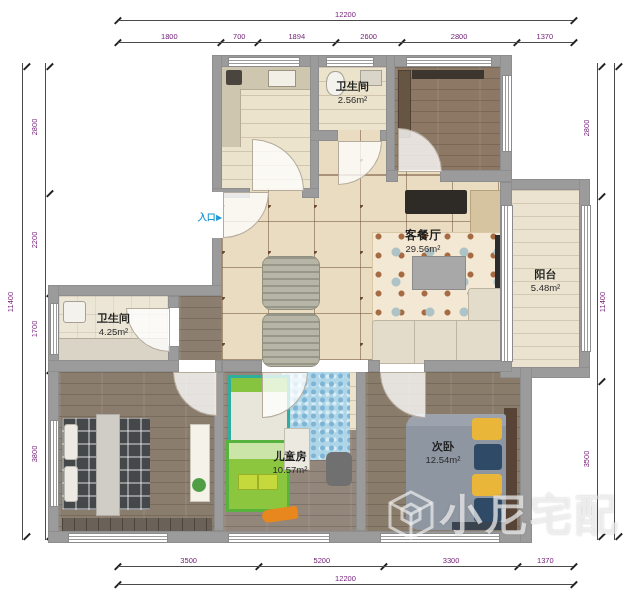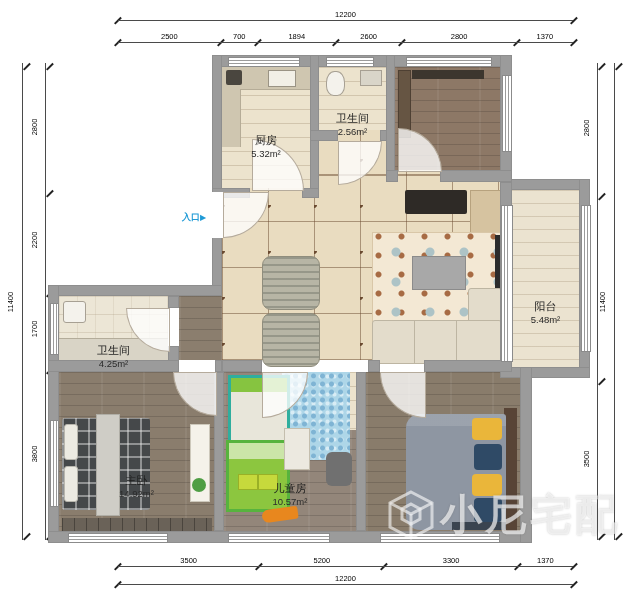--- a/index.html
+++ b/index.html
@@ -34,43 +34,43 @@
          background-image:linear-gradient(180deg, transparent 2px, #9b9b9b 2px 3px, transparent 3px 5px, #9b9b9b 5px 6px, transparent 6px);}
   .win-v{position:absolute;width:8px;background:#fff;border:1px solid #8b8b8b;
          background-image:linear-gradient(90deg, transparent 2px, #9b9b9b 2px 3px, transparent 3px 5px, #9b9b9b 5px 6px, transparent 6px);}
   .gap{position:absolute;background:#ffffff;}
   .arc{position:absolute;background:rgba(255,255,255,0.78);border:1px solid #b5ab9c;}
   .arc.tr{border-top-right-radius:100% ;}
   .arc.br{border-bottom-right-radius:100%;}
   .arc.bl{border-bottom-left-radius:100%;}
   
   .rlabel{position:absolute;text-align:center;color:#1d1d1d;line-height:1.25;pointer-events:none;}
-  .rlabel .nm{font-size:11px;font-weight:normal;display:block;margin-top:32px;}
+  .rlabel .nm{font-size:11px;font-weight:bold;display:block;}
   .rlabel .ar{font-size:9.5px;display:block;color:#2b2b2b;}
   .rlabel.big .nm{font-size:12px;}
   
-  .entry{position:absolute;color:#1f9ad6;font-size:9px;font-weight:bold;white-space:nowrap;}
+  .entry{position:absolute;color:#1f9ad6;font-size:9px;font-weight:bold;white-space:nowrap;margin-left:16px;}
   .entry .tri{font-size:8px;}
   
   .fur{position:absolute;}
   .rug-floral{background-color:#f3e8d4;border:1px solid #d9c7a8;
       background-image:radial-gradient(circle, #adc3c6 0 4px, rgba(0,0,0,0) 5px),
                        radial-gradient(circle, #a76b44 0 2.5px, rgba(0,0,0,0) 3.5px);
       background-size:34px 30px,23px 19px;background-position:6px 4px,17px 13px;}
   .rug-blue{background-color:#aed6e8;
       background-image:radial-gradient(circle, #7fb4d4 0 2px, rgba(0,0,0,0) 3px),
                        radial-gradient(circle, #d8ecf5 0 1.5px, rgba(0,0,0,0) 2.5px);
       background-size:9px 8px,7px 9px;}
   .plaid{background-color:#45484a;border-radius:3px;
       background-image:repeating-linear-gradient(0deg, rgba(235,235,235,0.45) 0 2px, transparent 2px 13px),
                        repeating-linear-gradient(90deg, rgba(235,235,235,0.45) 0 2px, transparent 2px 13px);}
   .striped{background-color:#b7b5a5;border-radius:9px;border:1px solid #8f8d7d;
       background-image:repeating-linear-gradient(180deg, rgba(90,95,85,0.35) 0 2px, transparent 2px 7px);}
   
-  .dim{position:absolute;color:#000000;}
+  .dim{position:absolute;color:#701a75;}
   .dim.h{height:13px;display:flex;flex-direction:row;align-items:stretch;}
   .dim.h::after{content:"";position:absolute;left:0;right:0;bottom:0;border-bottom:1px solid #4a4a4a;}
   .dim.v{width:13px;display:flex;flex-direction:column;}
   .dim.v::after{content:"";position:absolute;top:0;bottom:0;right:0;border-right:1px solid #4a4a4a;}
   .seg{position:relative;}
   .dim .lbl{position:absolute;font-size:7.5px;white-space:nowrap;}
   .dim.h .lbl{left:0;right:0;bottom:2px;text-align:center;}
   .dim.v .lbl{right:3px;top:50%;transform:translateY(-50%) rotate(-90deg);transform-origin:center;}
   .tick{position:absolute;width:1.5px;height:9px;background:#222;}
   .dim.h .tick{bottom:-4px;transform:rotate(45deg);}
@@ -91,21 +91,21 @@
   <div class="dim h" style="left:118px;top:8px;width:455px;">
       <div class="seg" style="flex-grow: 1000; flex-basis: 0px;">
         <span class="tick start"></span>
         <span class="lbl">12200</span>
       </div>
       <span class="tick end"></span>
     </div>
   <div class="dim h" style="left:118px;top:30px;width:455px;">
       <div class="seg" style="flex-grow: 225.836; flex-basis: 0px;">
         <span class="tick start"></span>
-        <span class="lbl">2500</span>
+        <span class="lbl">1800</span>
       </div>
       <div class="seg" style="flex-grow: 81.3008; flex-basis: 0px;">
         <span class="tick start"></span>
         <span class="lbl">700</span>
       </div>
       <div class="seg" style="flex-grow: 171.635; flex-basis: 0px;">
         <span class="tick start"></span>
         <span class="lbl">1894</span>
       </div>
       <div class="seg" style="flex-grow: 144.535; flex-basis: 0px;">
@@ -307,43 +307,43 @@
   <div class="gap" style="left:211px;top:192px;width:12px;height:46px;"></div>
   <div class="arc br" style="left:223px;top:192px;width:44px;height:44px;"></div>
   <div class="arc tr" style="left:252px;top:139px;width:50px;height:50px;"></div>
   <div class="arc br" style="left:338px;top:141px;width:42px;height:42px;"></div>
   <div class="arc tr" style="left:398px;top:128px;width:42px;height:42px;"></div>
   <div class="arc bl" style="left:126px;top:308px;width:42px;height:42px;"></div>
   <div class="arc bl" style="left:173px;top:372px;width:42px;height:42px;"></div>
   <div class="arc br" style="left:262px;top:372px;width:44px;height:44px;"></div>
   <div class="arc bl" style="left:380px;top:372px;width:44px;height:44px;"></div>
 
-  <div class="rlabel" style="left:222px;top:102px;width:88px;">
-    <span class="nm">厨房</span>
-    <span class="ar">5.32m²</span>
-  </div>
   <div class="rlabel" style="left:319px;top:80px;width:67px;">
     <span class="nm">卫生间</span>
     <span class="ar">2.56m²</span>
   </div>
+  <div class="rlabel big" style="left:368px;top:228px;width:110px;">
+    <span class="nm">客餐厅</span>
+    <span class="ar">29.56m²</span>
+  </div>
   <div class="rlabel" style="left:512px;top:268px;width:67px;">
     <span class="nm">阳台</span>
     <span class="ar">5.48m²</span>
   </div>
   <div class="rlabel" style="left:59px;top:312px;width:109px;">
     <span class="nm">卫生间</span>
     <span class="ar">4.25m²</span>
   </div>
-  <div class="rlabel" style="left:59px;top:442px;width:155px;">
-    <span class="nm">主卧</span>
-    <span class="ar">14.92m²</span>
-  </div>
   <div class="rlabel" style="left:224px;top:450px;width:132px;">
     <span class="nm">儿童房</span>
     <span class="ar">10.57m²</span>
+  </div>
+  <div class="rlabel" style="left:366px;top:440px;width:154px;">
+    <span class="nm">次卧</span>
+    <span class="ar">12.54m²</span>
   </div>
 
   <div class="entry" style="left:182px;top:211px;">
     <span>入口</span><span class="tri">▶</span>
   </div>
 
   <div class="watermark" style="left:388px;top:487px;">
     <svg width="46" height="50" viewBox="0 0 46 50">
       <g fill="none" stroke="rgba(255,255,255,0.7)" stroke-width="3">
         <polygon points="23,2 44,13 44,37 23,48 2,37 2,13"></polygon>

